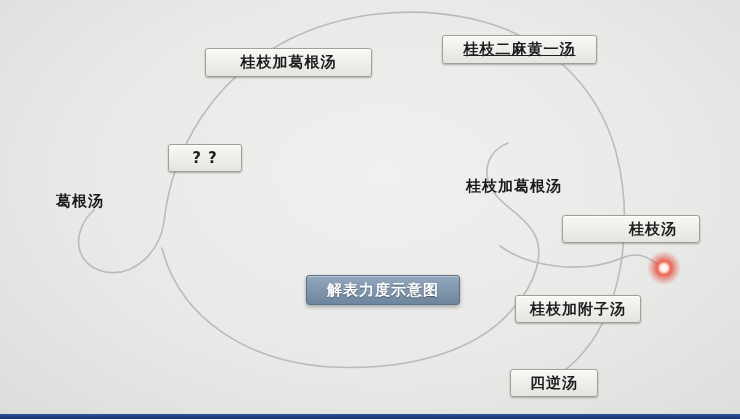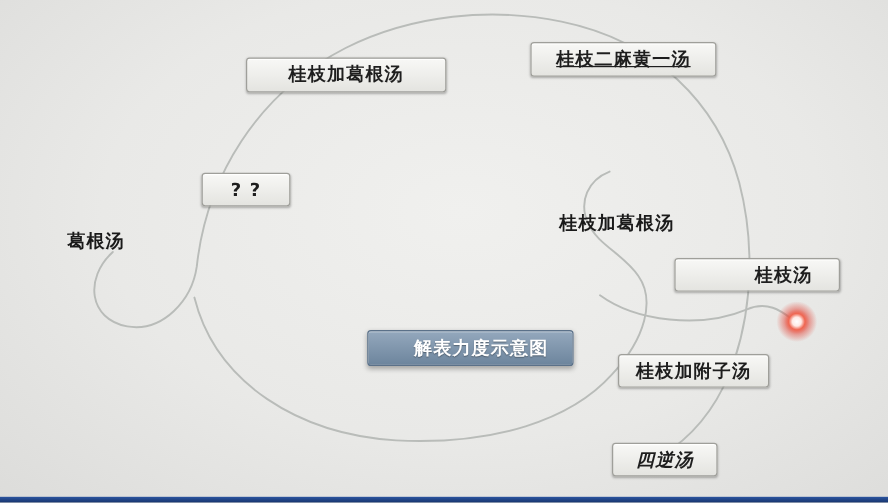--- a/index.html
+++ b/index.html
@@ -32,21 +32,20 @@
     letter-spacing:1px;
     white-space:nowrap;
   }
   .title-node{
     background:linear-gradient(#94a8bd,#6d859d);
     border:1px solid #5b7189;
     color:#ffffff;
     text-shadow:0 1px 1px rgba(0,0,0,.35);
     box-shadow:0 2px 4px rgba(0,0,0,.3), inset 0 1px 0 rgba(255,255,255,.35);
     font-size:15px;
-    padding-left:18px;
   }
   .bottom-bar{
     position:absolute;left:0;bottom:0;
     width:740px;height:5px;
     background:linear-gradient(#2c55a0,#16336b);
   }
 </style>
 </head>
 <body>
 
@@ -85,17 +84,17 @@
 
   <div class="plain-label" style="left:466px;top:177px;">桂枝加葛根汤</div>
 
   <div class="node" style="left:562px;top:215px;width:92px;height:26px;padding-left:44px;">桂枝汤</div>
 
 
   <div class="node title-node" style="left:306px;top:275px;width:152px;height:28px;">解表力度示意图</div>
 
   <div class="node" style="left:515px;top:295px;width:124px;height:26px;">桂枝加附子汤</div>
 
-  <div class="node" style="left:510px;top:369px;width:86px;height:26px;font-style:italic;">四逆汤</div>
+  <div class="node" style="left:510px;top:369px;width:86px;height:26px;">四逆汤</div>
 
   <div class="bottom-bar"></div>
 
 </div>
 
 </body></html>

